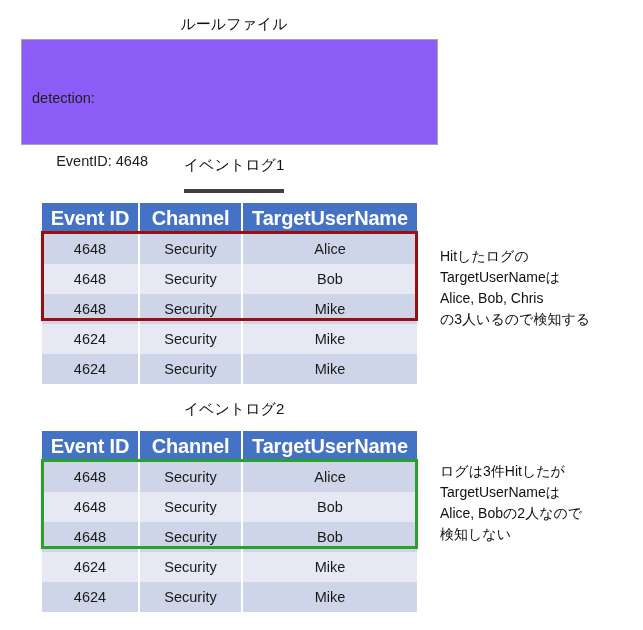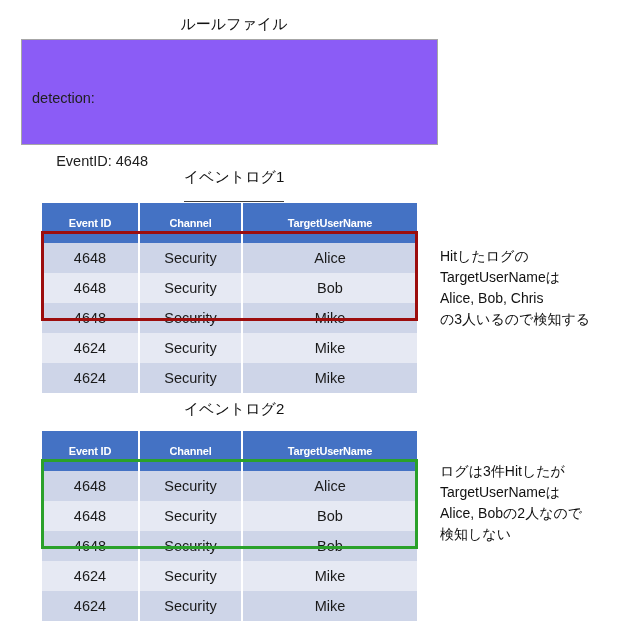--- a/index.html
+++ b/index.html
@@ -21,21 +21,21 @@
     position: absolute;
     left: 0;
     width: 460px;
     text-align: center;
     font-size: 15px;
     line-height: 18px;
     color: #111111;
     white-space: nowrap;
   }
   .section-title span {
-    border-bottom: 1px solid #404040;
+    border-bottom: 4px solid #404040;
     padding-bottom: 16px;
     margin-left: 8px;
   }
 
   
   .rule-box {
     position: absolute;
     left: 21px;
     top: 39px;
     width: 417px;
@@ -62,26 +62,26 @@
     position: absolute;
     left: 42px;
     width: 375px;
     border-collapse: separate;
     border-spacing: 0;
     table-layout: fixed;
   }
   .log-table th {
     background: #4472c4;
     color: #ffffff;
-    font-size: 11px;
+    font-size: 20px;
     font-weight: bold;
     height: 16px;
     text-align: center;
     border-right: 2px solid #ffffff;
-    padding: 12px;
+    padding: 4px;
     letter-spacing: -0.2px;
   }
   .log-table th:last-child { border-right: none; }
   .log-table td {
     font-size: 14.5px;
     height: 30px;
     text-align: center;
     color: #1a1a1a;
     border-right: 2px solid #ffffff;
     padding: 0;
@@ -122,21 +122,21 @@
 
 <div class="rule-box">
   <div class="rule-code">
     <div class="rule-line">detection:</div>
     <div class="rule-line">      EventID: 4648</div>
     <div class="rule-line">      Channel: Security</div>
     <div class="rule-line">   condition: selection | count(TargetUserName) &gt;= 3</div>
   </div>
 </div>
 
-<div class="section-title" style="top:168px;">
+<div class="section-title" style="top:156px;">
   <span>イベントログ1</span>
 </div>
 
 <table class="log-table" style="top:203px;">
   <colgroup>
     <col class="col-eventid">
       <col class="col-channel">
       <col class="col-user">
   </colgroup>
   <thead>

